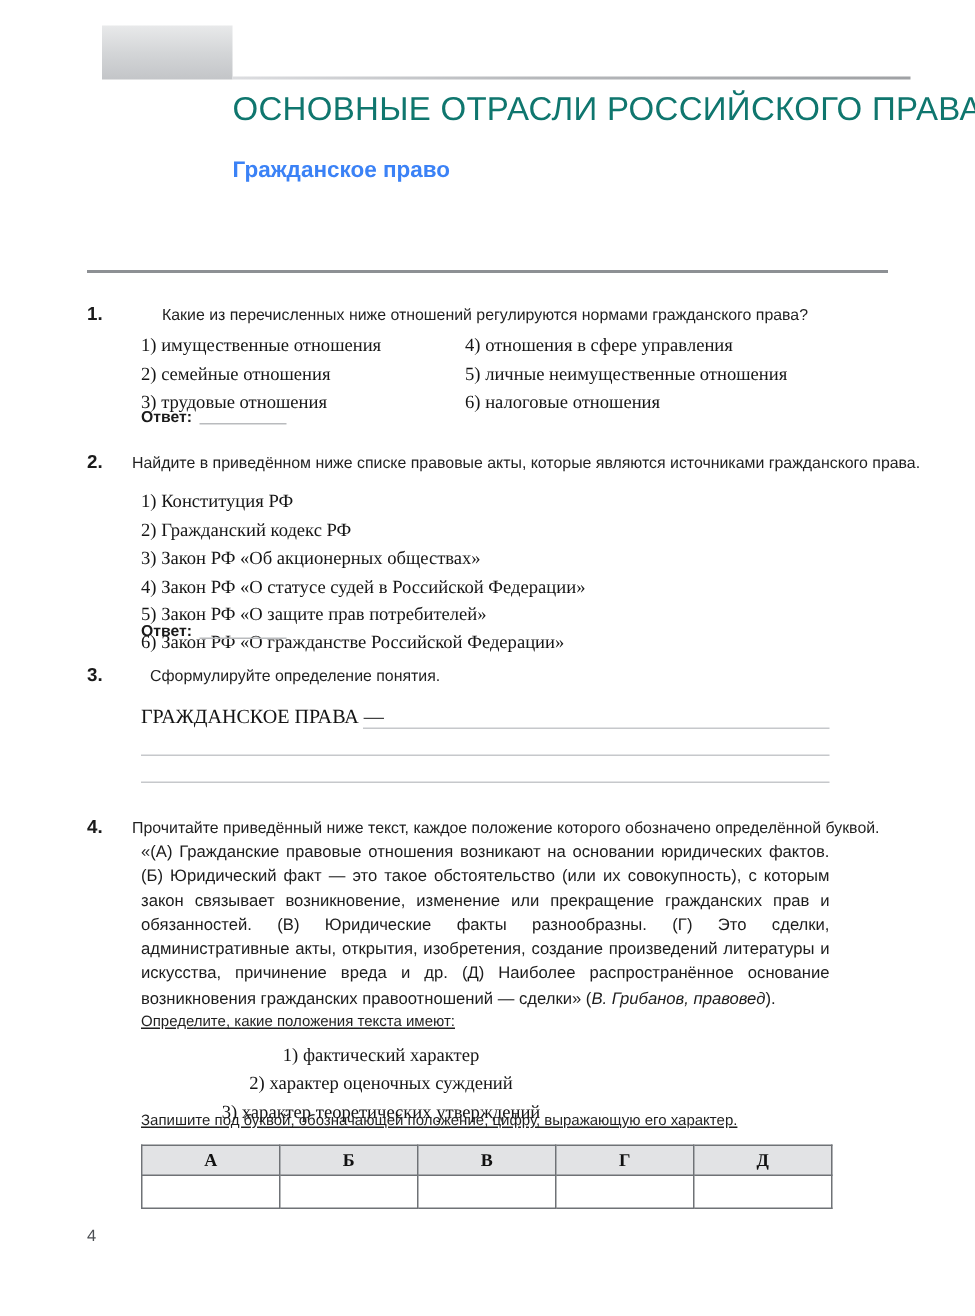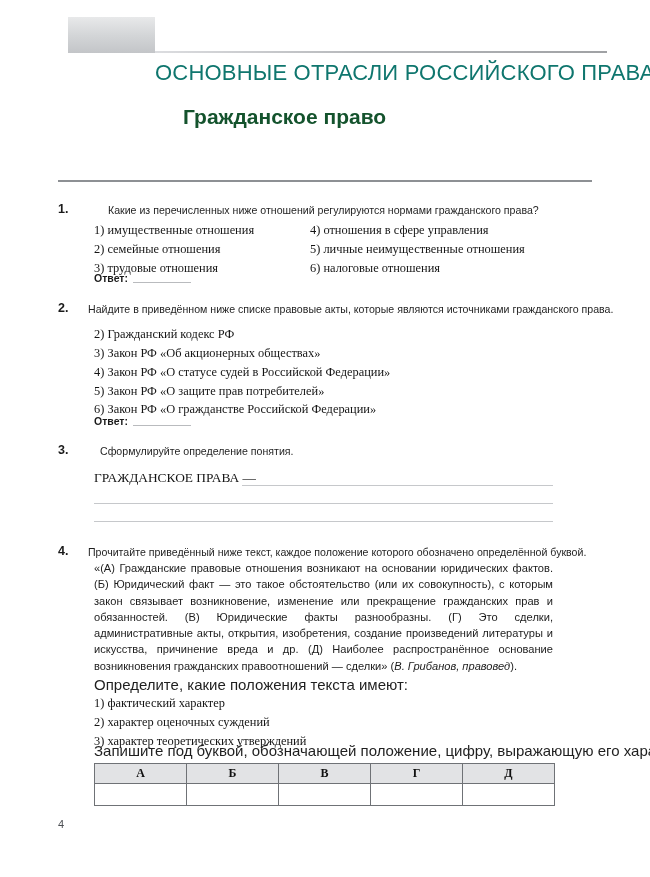--- a/index.html
+++ b/index.html
@@ -50,24 +50,23 @@
     font-weight: 400;
     letter-spacing: 0.2px;
     color: #0f766e;
     white-space: nowrap;
   }
 
   .page-subtitle {
     position: absolute;
     left: 155px;
     top: 105px;
-    font-size: 21px;
-    font-weight: bold;
-    color: #14532d;
-    margin-left: 28px;
+    font-size: 15px;
+    font-weight: bold;
+    color: #3b82f6;
   }
 
   
   .section-heading {
     position: absolute;
     left: 58px;
     top: 156px;
     font-family: "Liberation Serif", serif;
     font-size: 16.5px;
     font-weight: bold;
@@ -145,23 +144,24 @@
     color: #1c1c1c;
     text-align: justify;
     text-justify: inter-word;
   }
   .quote-block .attrib {
     font-style: italic;
   }
 
   .plain-line {
     position: absolute;
-    font-size: 15px;
+    font-size: 10px;
     color: #1f1f1f;
     white-space: nowrap;
+    text-decoration: underline;
   }
 
   
   .answer-table {
     position: absolute;
     left: 94px;
     top: 763px;
     width: 461px;
     border-collapse: collapse;
     table-layout: fixed;
@@ -224,20 +224,21 @@
     <div>6) налоговые отношения</div>
   </div>
 
   <div class="answer-label" style="left:94px; top:272px;">Ответ:</div>
   <div class="answer-rule" style="left:133px; top:282px; width:58px;"></div>
 
   <div class="task-num" style="left:58px; top:301px;">2.</div>
   <div class="task-prompt" style="left:88px; top:302px; width:510px;">Найдите в приведённом ниже списке правовые акты, которые являются источниками гражданского права.</div>
 
   <div class="serif-list" style="left:94px; top:325px; width:420px;">
+    <div>1) Конституция РФ</div>
     <div>2) Гражданский кодекс РФ</div>
     <div>3) Закон РФ «Об акционерных обществах»</div>
     <div>4) Закон РФ «О статусе судей в Российской Федерации»</div>
     <div>5) Закон РФ «О защите прав потребителей»</div>
     <div>6) Закон РФ «О гражданстве Российской Федерации»</div>
   </div>
 
   <div class="answer-label" style="left:94px; top:415px;">Ответ:</div>
   <div class="answer-rule" style="left:133px; top:425px; width:58px;"></div>
 
@@ -252,21 +253,21 @@
 
   <div class="task-num" style="left:58px; top:544px;">4.</div>
   <div class="task-prompt" style="left:88px; top:545px; width:510px;">Прочитайте приведённый ниже текст, каждое положение которого обозначено определённой буквой.</div>
 
   <div class="quote-block">
     <span>«(А) Гражданские правовые отношения возникают на основании юридических фактов. (Б) Юридический факт — это такое обстоятельство (или их совокупность), с которым закон связывает возникновение, изменение или прекращение гражданских прав и обязанностей. (В) Юридические факты разнообразны. (Г) Это сделки, административные акты, открытия, изобретения, создание произведений литературы и искусства, причинение вреда и др. (Д) Наиболее распространённое основание возникновения гражданских правоотношений — сделки» (</span><span class="attrib">В. Грибанов, правовед</span><span>).</span>
   </div>
 
   <div class="plain-line" style="left:94px; top:676px;">Определите, какие положения текста имеют:</div>
 
-  <div class="serif-list" style="left:94px; top:694px; width:320px;">
+  <div class="serif-list" style="left:94px; top:694px; width:320px;text-align:center;">
     <div>1) фактический характер</div>
     <div>2) характер оценочных суждений</div>
     <div>3) характер теоретических утверждений</div>
   </div>
 
   <div class="plain-line" style="left:94px; top:742px;">Запишите под буквой, обозначающей положение, цифру, выражающую его характер.</div>
 
   <table class="answer-table">
     <thead>
       <tr>

